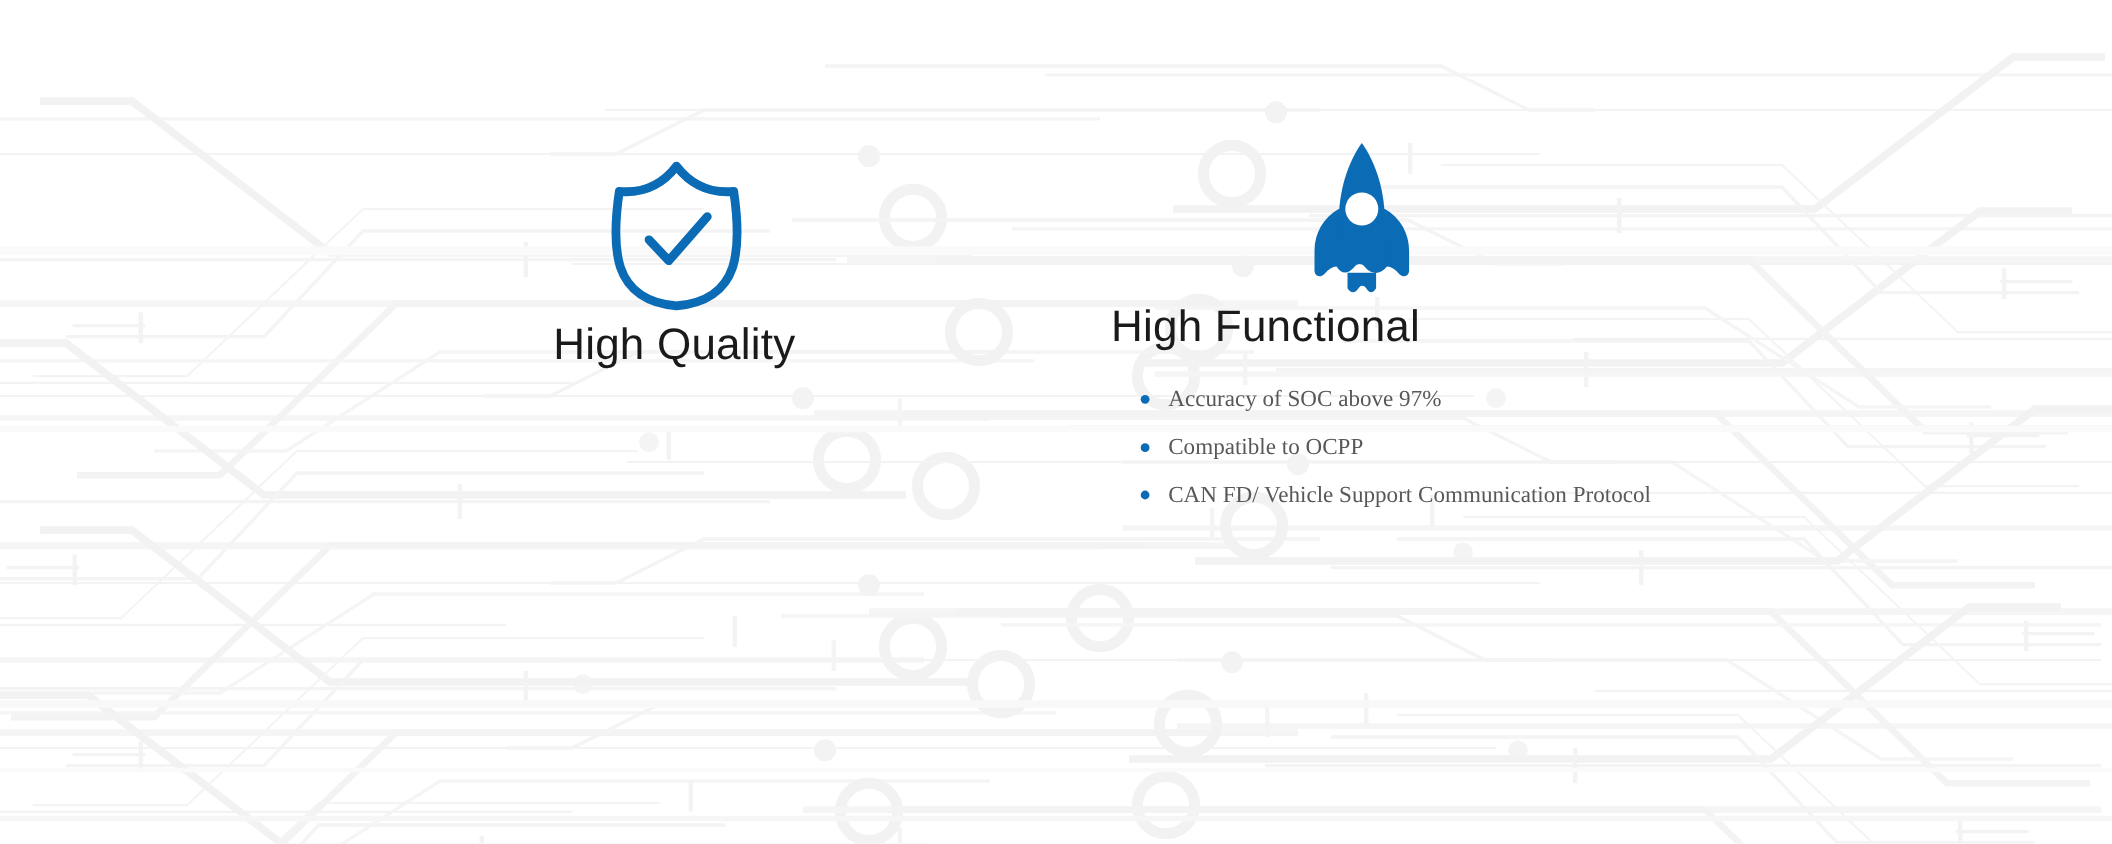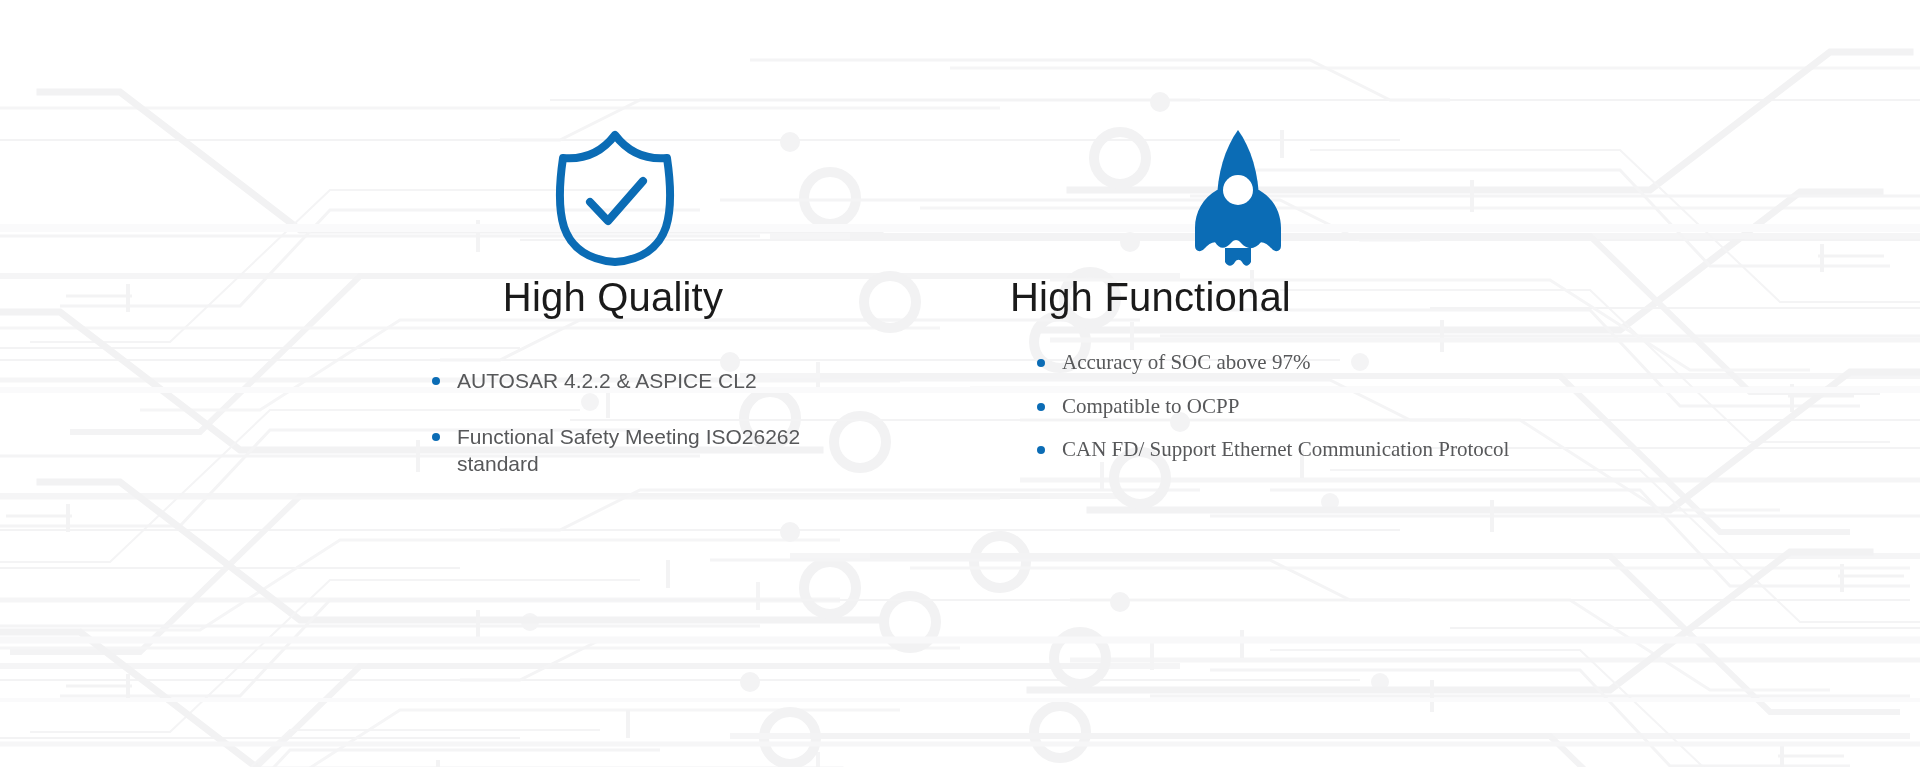--- a/index.html
+++ b/index.html
@@ -32,21 +32,21 @@
     height: 767px;
     display: flex;
     justify-content: flex-start;
     z-index: 2;
   }
 
   .feature-col {
     position: relative;
   }
 
-  #col-quality  { position: absolute; left: 370px;  top: 128px; width: 480px; }
+  #col-quality  { position: absolute; left: 370px;  top: 144px; width: 480px; }
   #col-perf     { position: absolute; left: 1010px; top: 128px; width: 700px; }
 
   .icon-wrap {
     display: block;
     height: 145px;
   }
   #col-quality .icon-wrap { text-align: center; padding-left: 10px; }
   #col-perf    .icon-wrap { text-align: left;  padding-left: 175px; }
 
   .feature-title {
@@ -151,24 +151,20 @@
 
     <div class="icon-wrap">
       <svg width="126" height="140" viewBox="0 0 126 140" xmlns="http://www.w3.org/2000/svg">
         <path d="M63 7 C50 24 33 32 11 30 C7 57 6 80 12 99 C19 120 37 132 63 134 C89 132 107 120 114 99 C120 80 119 57 115 30 C93 32 76 24 63 7 Z" fill="none" stroke="#0B6CB5" stroke-width="8" stroke-linejoin="round" stroke-linecap="round"></path>
         <path d="M38 74 L56 93 L91 53" fill="none" stroke="#0B6CB5" stroke-width="8" stroke-linecap="round" stroke-linejoin="round"></path>
       </svg>
     </div>
 
     <h2 class="feature-title">High Quality</h2>
 
-    <ul class="feature-list">
-      <li>AUTOSAR 4.2.2 &amp; ASPICE CL2</li>
-      <li>Functional Safety Meeting ISO26262 standard</li>
-    </ul>
   </div>
 
   <div class="feature-col" id="col-perf">
 
     <div class="icon-wrap">
       <svg width="106" height="140" viewBox="0 0 106 140" xmlns="http://www.w3.org/2000/svg">
 
         <path d="M53 2 C40 20 32 46 32 74 L32 104 L74 104 L74 74 C74 46 66 20 53 2 Z" fill="#0B6CB5"></path>
 
         <path d="M32 62 C18 70 10 84 10 100 L10 118 C10 123 15 125 19 121 C25 114 31 112 36 117 L36 62 Z" fill="#0B6CB5"></path>
@@ -181,17 +177,17 @@
 
         <circle cx="53" cy="62" r="15" fill="#FFFFFF"></circle>
       </svg>
     </div>
 
     <h2 class="feature-title">High Functional</h2>
 
     <ul class="feature-list">
       <li>Accuracy of SOC above 97%</li>
       <li>Compatible to OCPP</li>
-      <li>CAN FD/ Support Ethernet Communication Protocol</li>
+      <li>CAN FD/ Vehicle Support Communication Protocol</li>
     </ul>
   </div>
 
 </div>
 
 </body></html>

